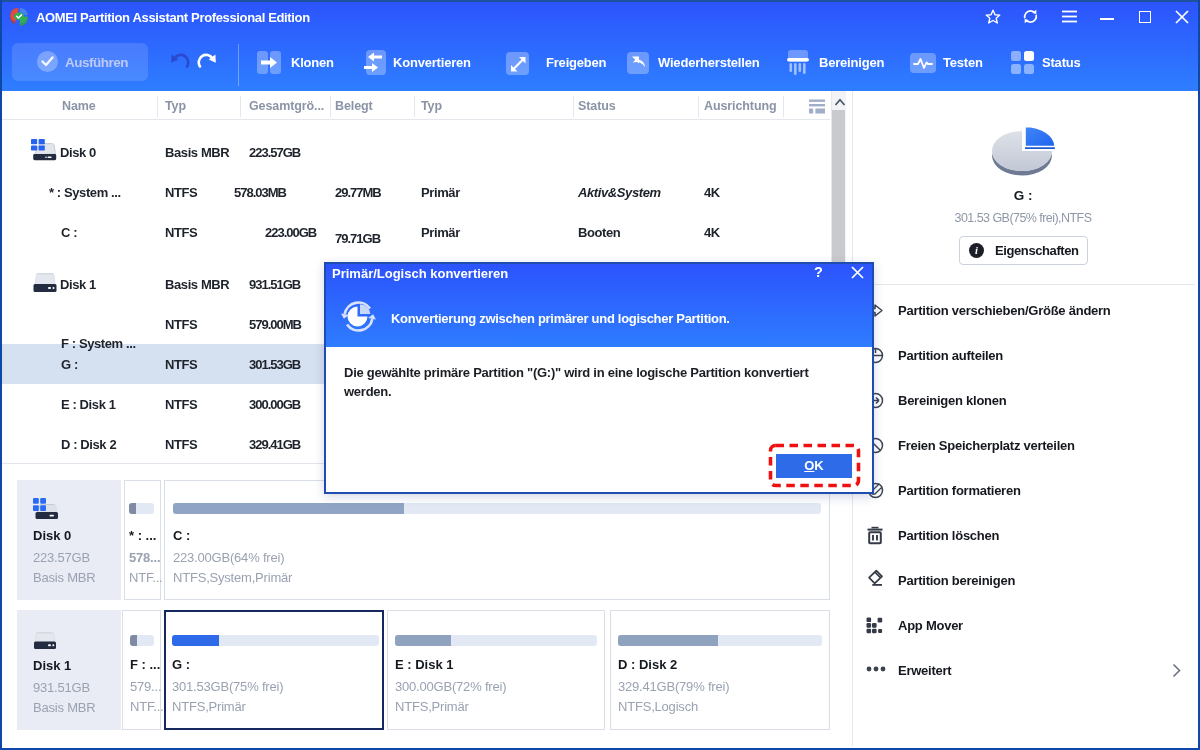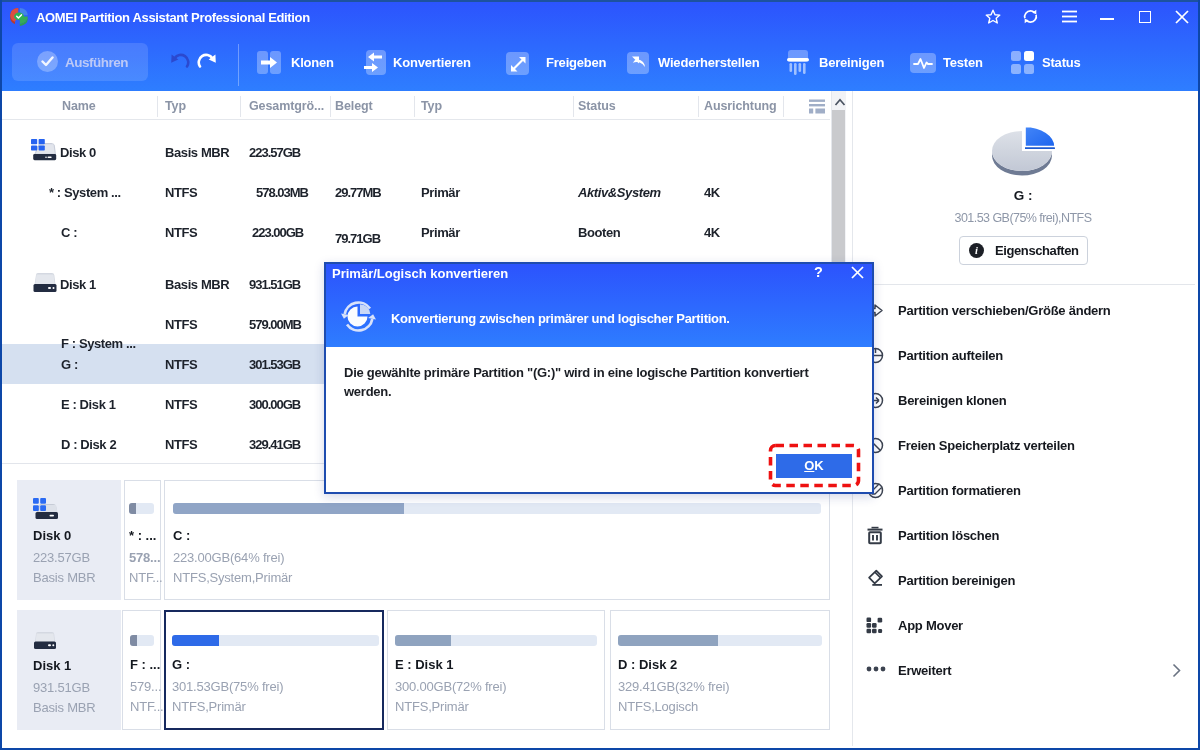--- a/index.html
+++ b/index.html
@@ -181,29 +181,29 @@
         <rect x="0" y="6.4" width="6.2" height="5.2" rx="0.8"></rect>
         <rect x="7.6" y="6.4" width="6.2" height="5.2" rx="0.8"></rect>
       </g>
 </svg>
 <div class="abs cell" style="left:60px;top:145px;">Disk 0</div>
 <div class="abs cell" style="left:165px;top:145px;">Basis MBR</div>
 <div class="abs cell num" style="left:249px;top:145px;">223.57GB</div>
 
 <div class="abs cell" style="left:49px;top:185px;">* : System ...</div>
 <div class="abs cell" style="left:165px;top:185px;">NTFS</div>
-<div class="abs cell num" style="left:256px;top:185px;">578.03MB</div>
+<div class="abs cell num" style="left:234px;top:185px;">578.03MB</div>
 <div class="abs cell num" style="left:335px;top:185px;">29.77MB</div>
 <div class="abs cell" style="left:421px;top:185px;">Primär</div>
 <div class="abs cell" style="left:578px;top:185px;font-style:italic;">Aktiv&amp;System</div>
 <div class="abs cell" style="left:704px;top:185px;">4K</div>
 
 <div class="abs cell" style="left:61px;top:225px;">C :</div>
 <div class="abs cell" style="left:165px;top:225px;">NTFS</div>
-<div class="abs cell num" style="left:252px;top:225px;">223.00GB</div>
+<div class="abs cell num" style="left:265px;top:225px;">223.00GB</div>
 <div class="abs cell num" style="left:335px;top:231px;">79.71GB</div>
 <div class="abs cell" style="left:421px;top:225px;">Primär</div>
 <div class="abs cell" style="left:578px;top:225px;">Booten</div>
 <div class="abs cell" style="left:704px;top:225px;">4K</div>
 
 <svg class="abs" style="left:32px;top:273px;" width="26" height="22" viewBox="0 0 26 22">
  <path d="M4 2 Q4 0 6 0 L20 0 Q22 0 22.3 2 L23.5 12 L2.5 12 Z" fill="#d4d8e1"></path>
  <path d="M4.5 1.5 h17 l1.3 10 h-19.6 Z" fill="#e4e7ed"></path>
  <rect x="1.5" y="11" width="23" height="8" rx="1.5" fill="#232c41"></rect>
  <rect x="16" y="14" width="3" height="2" rx="1" fill="#fff"></rect>
@@ -295,21 +295,21 @@
       <div class="barf" style="width:56px;background:#8fa3bf;"></div>
     </div>
 <div class="abs pname" style="left:395px;top:657px;">E : Disk 1</div>
 <div class="abs ptxt" style="left:395px;top:679px;">300.00GB(72% frei)</div>
 <div class="abs ptxt" style="left:395px;top:699px;">NTFS,Primär</div>
 <div class="abs pcell" style="left:610px;top:610px;width:220px;height:120px;"></div>
 <div class="abs bar" style="left:618px;top:635px;width:204px;">
       <div class="barf" style="width:100px;background:#8fa3bf;"></div>
     </div>
 <div class="abs pname" style="left:618px;top:657px;">D : Disk 2</div>
-<div class="abs ptxt" style="left:618px;top:679px;">329.41GB(32% frei)</div>
+<div class="abs ptxt" style="left:618px;top:679px;">329.41GB(79% frei)</div>
 <div class="abs ptxt" style="left:618px;top:699px;">NTFS,Logisch</div>
 </div>
 
 
 <div id="sidebar">
 <div class="abs" style="left:852px;top:91px;width:1px;height:655px;background:#e4e7ec;"></div>
 
 <svg class="abs" style="left:986px;top:121px;" width="74" height="58" viewBox="0 0 74 58">
  <defs>
   <linearGradient id="pg" x1="0" y1="0" x2="0" y2="1">

